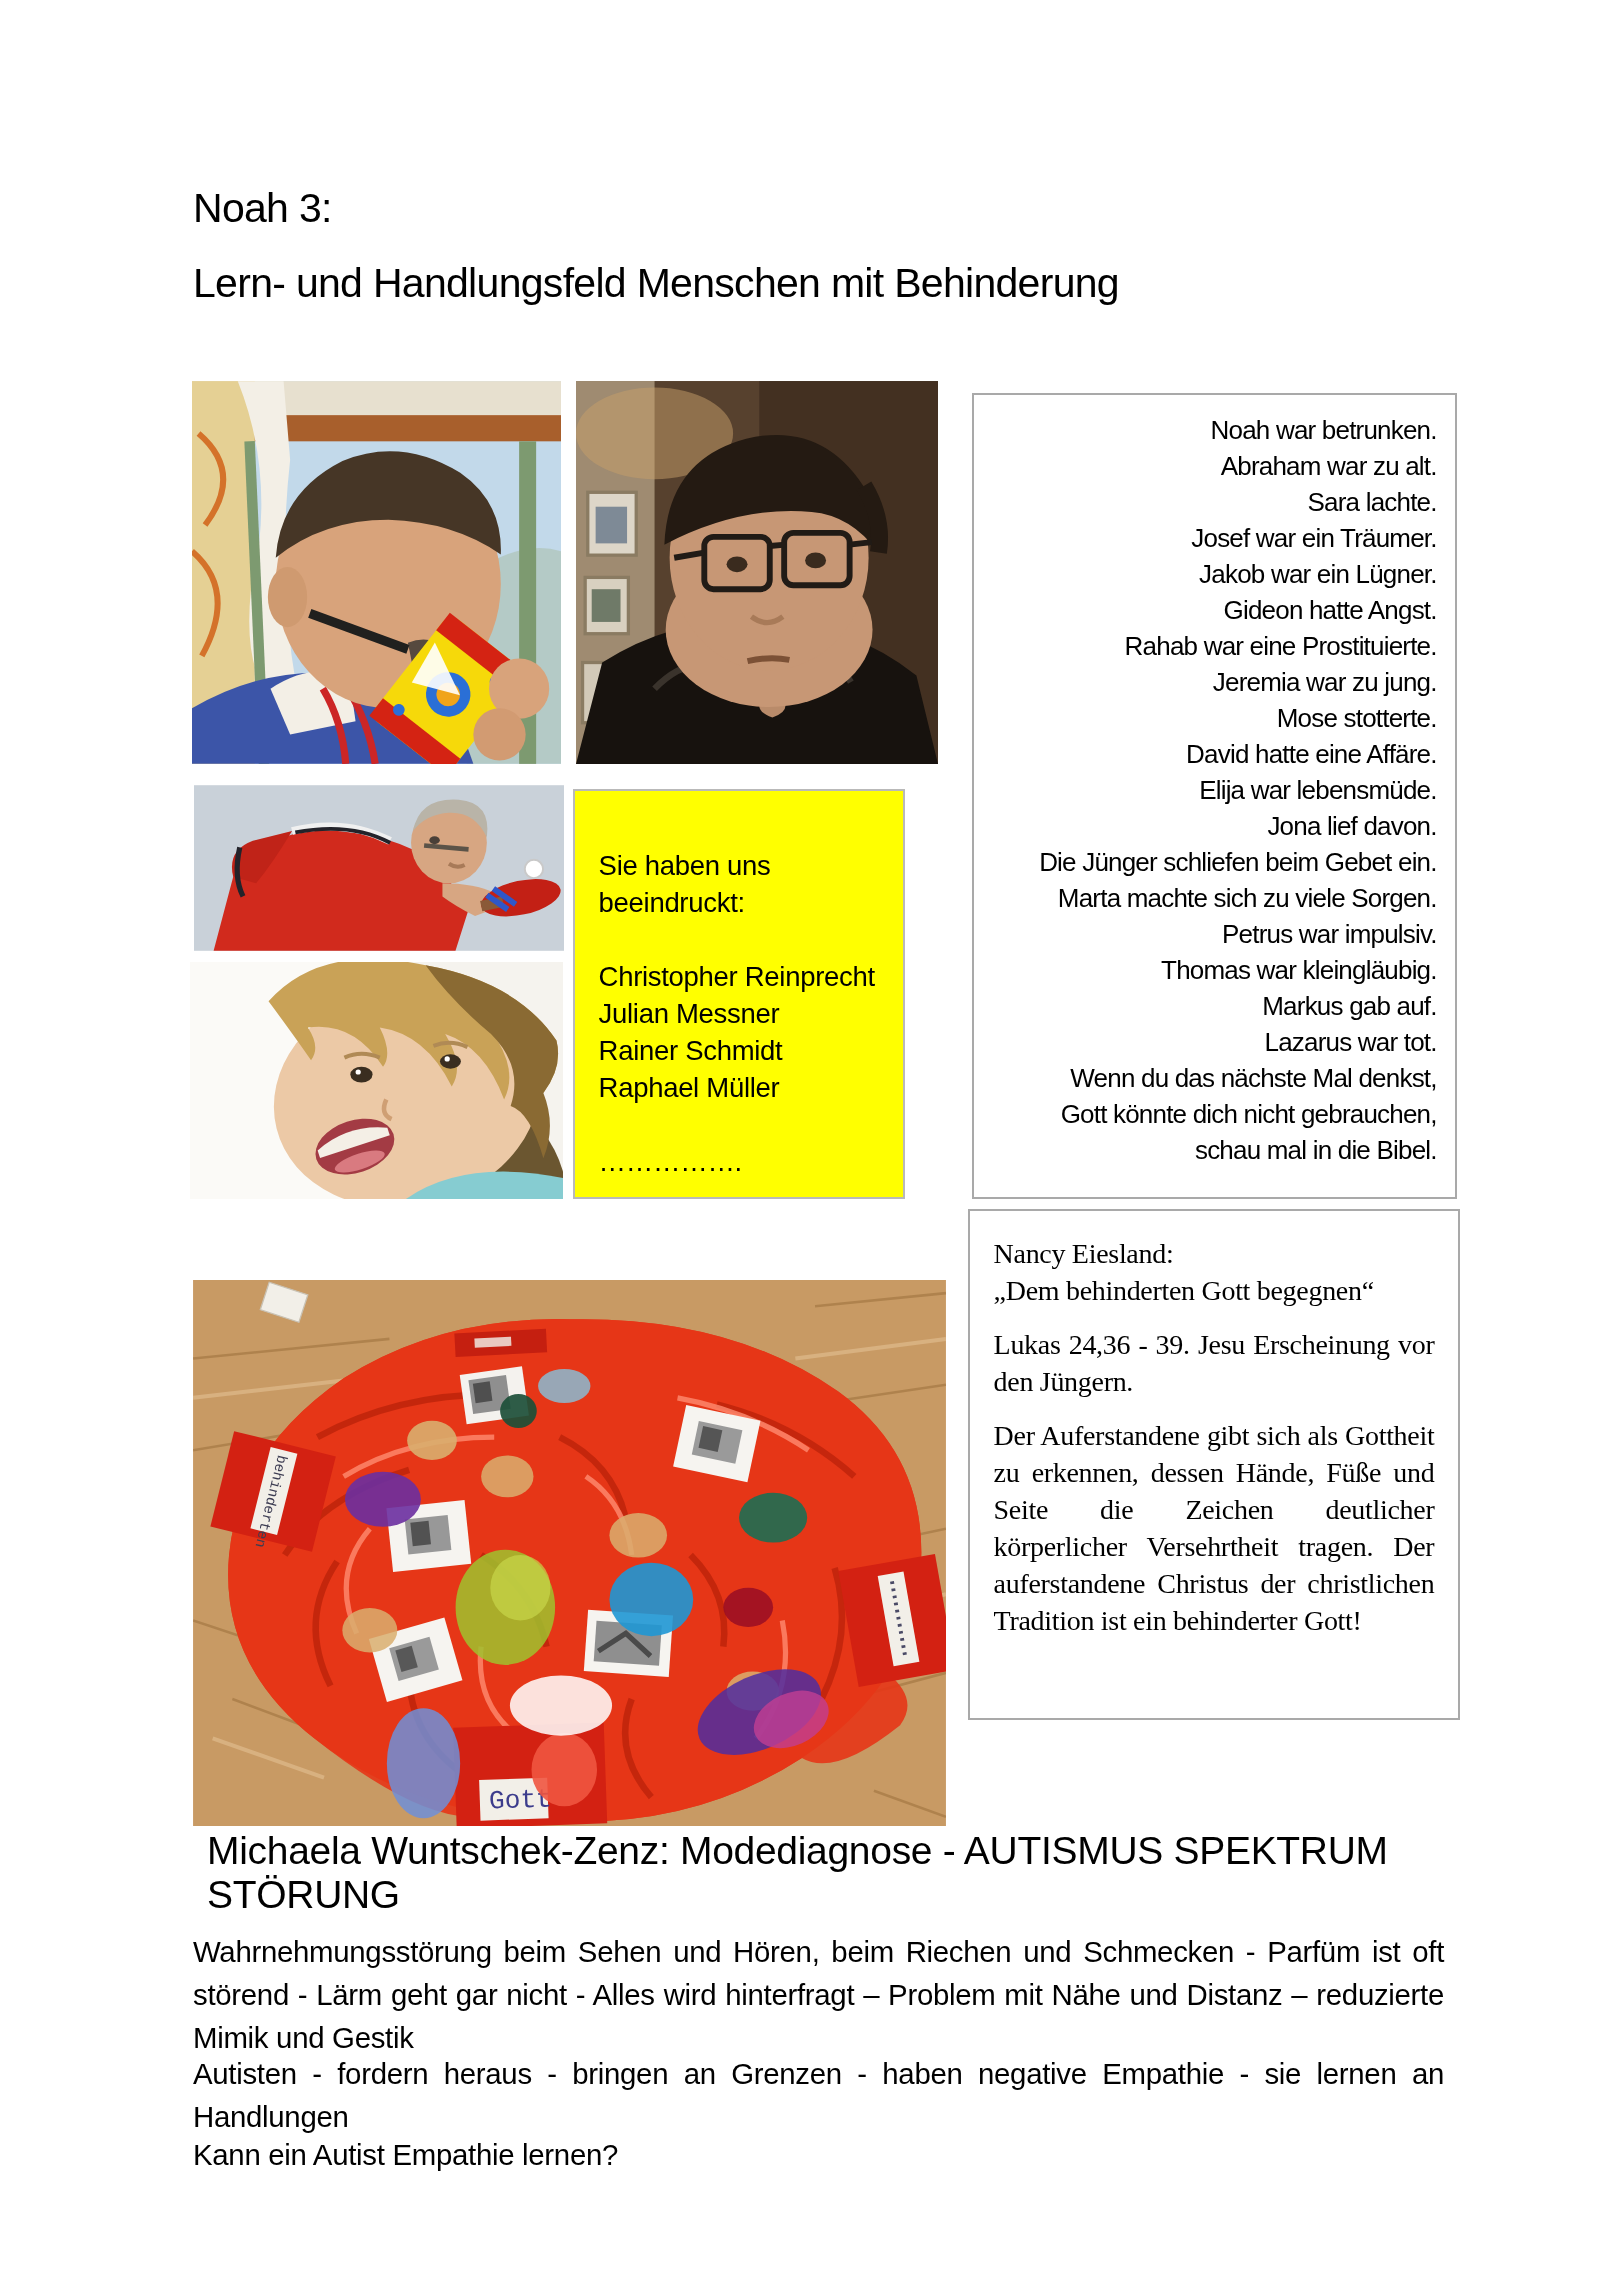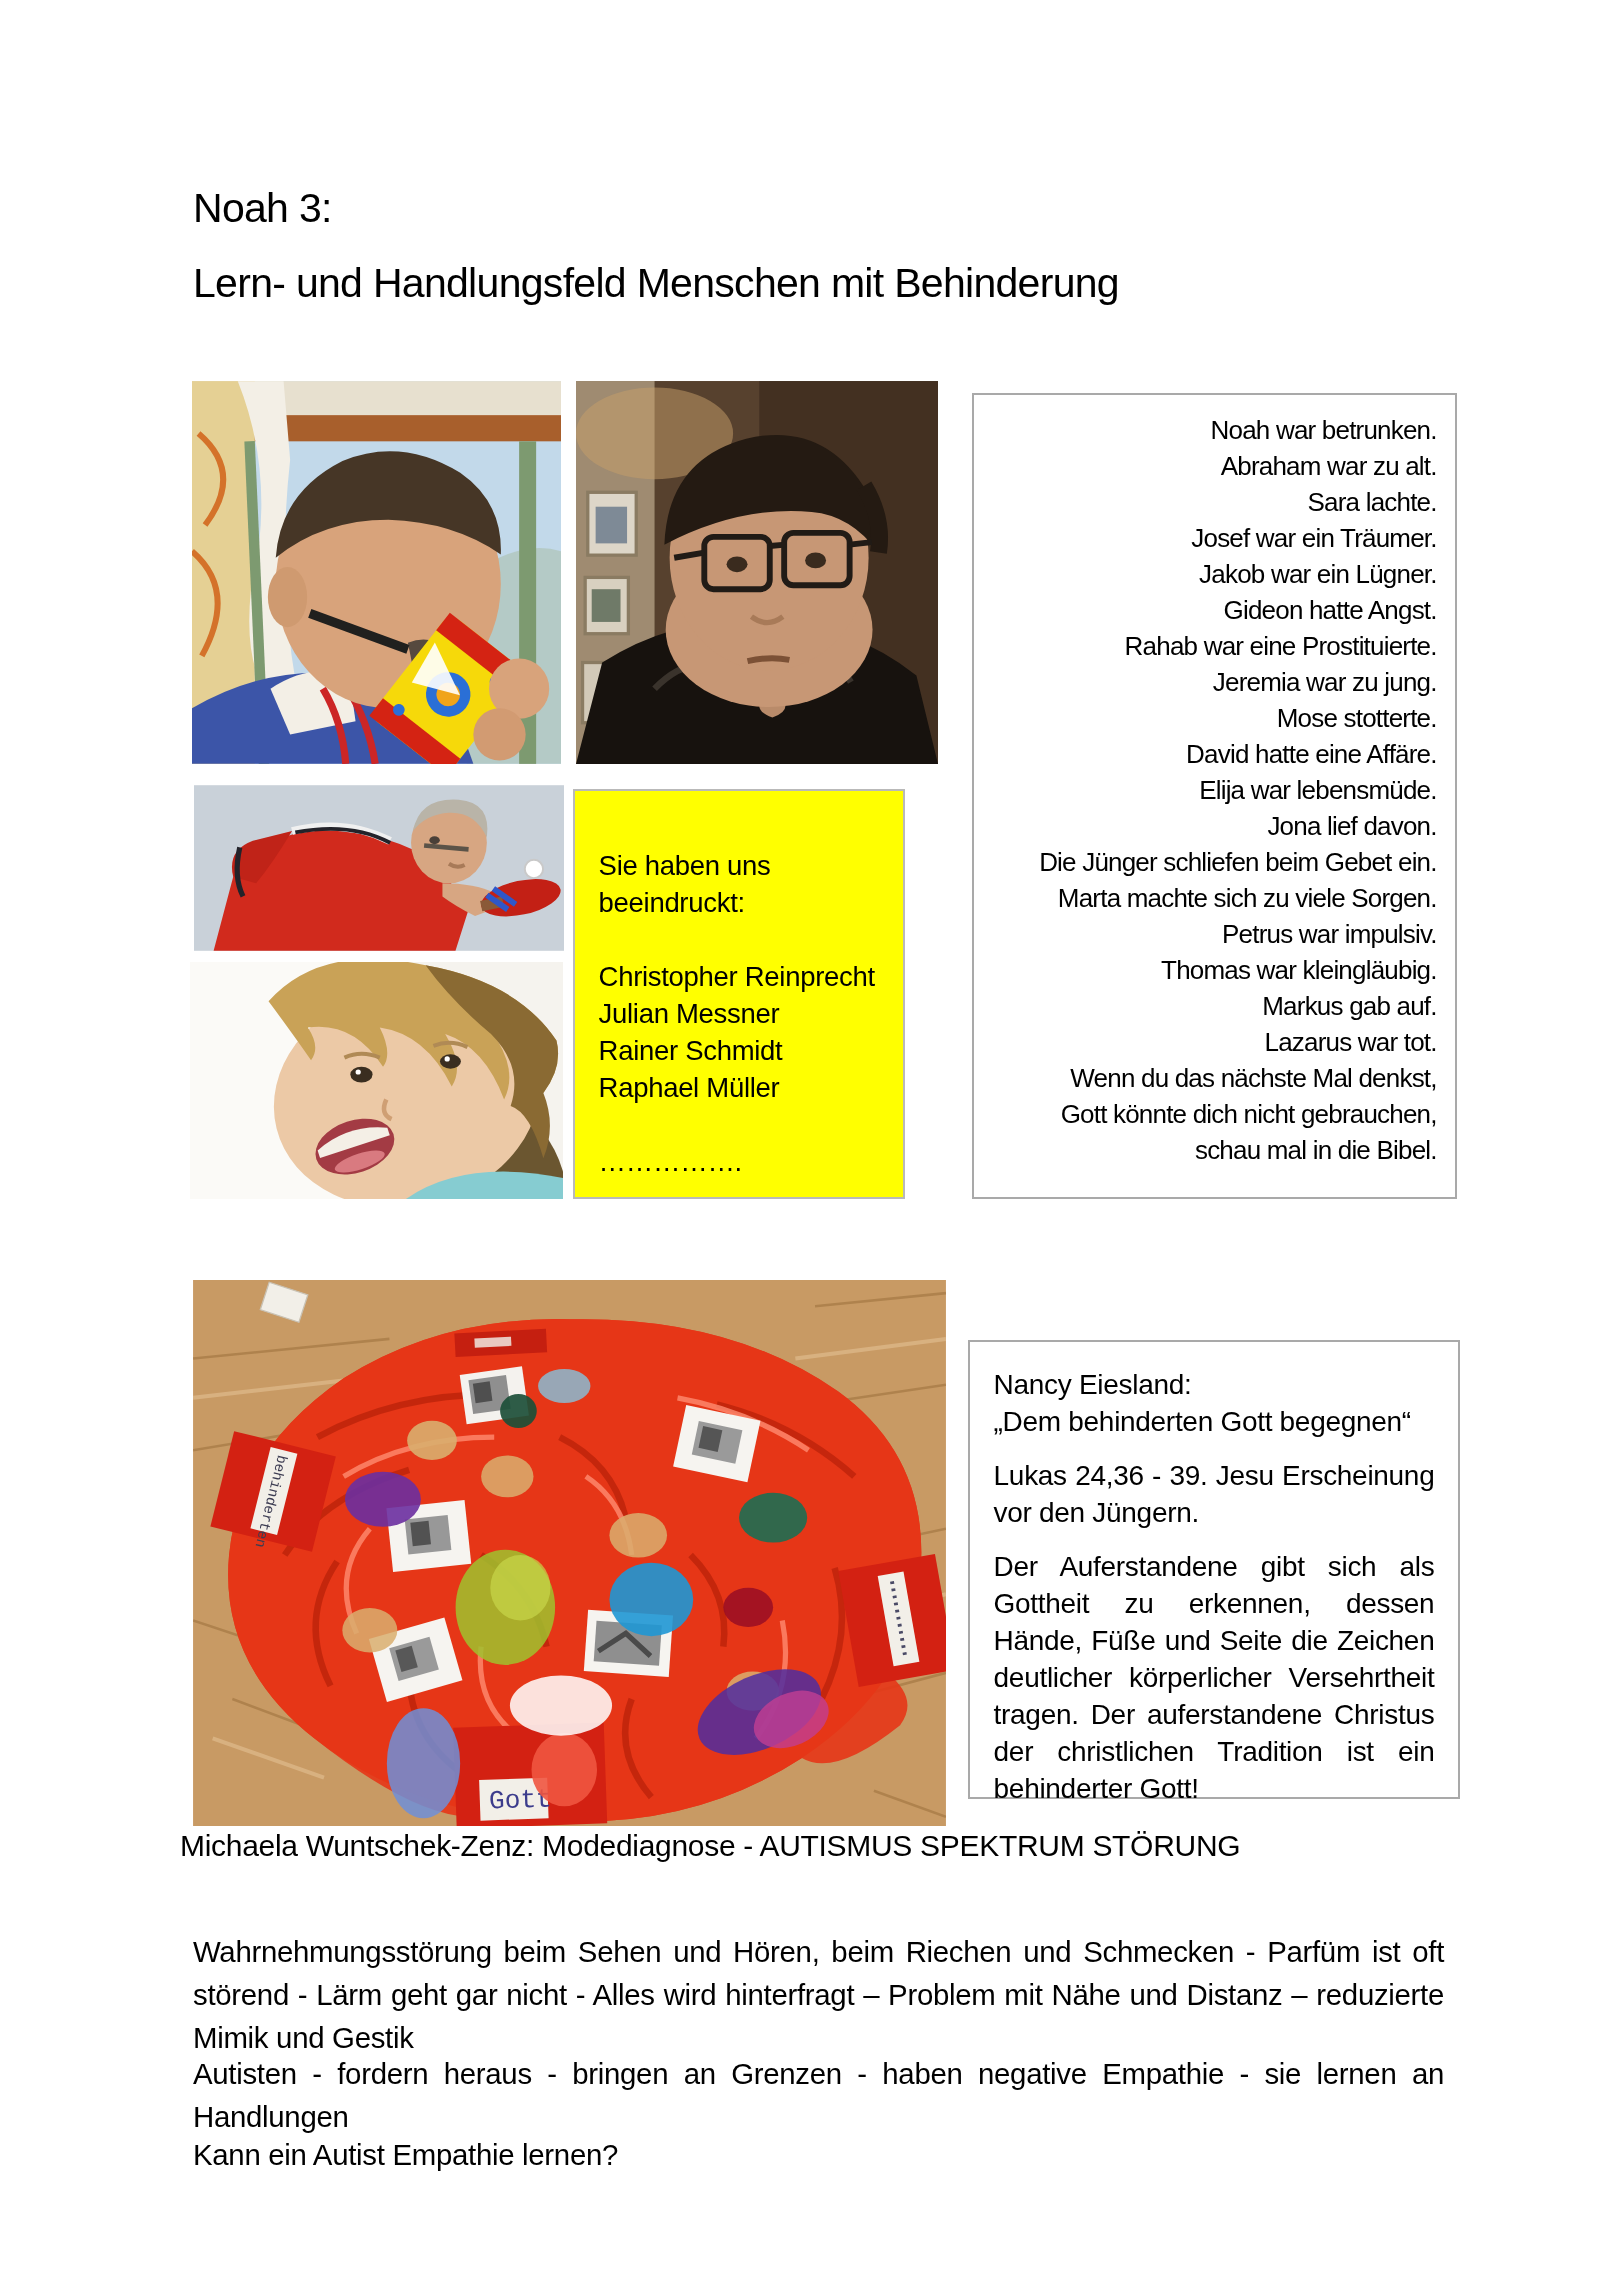--- a/index.html
+++ b/index.html
@@ -17,25 +17,25 @@
   .bible-box{left:972px;top:393px;width:485px;height:806px;padding:17px 18.3px;text-align:right;}
   .bible-line{font-size:26px;line-height:36px;letter-spacing:-0.8px;white-space:nowrap;}
 
   .yellow-box{
     position:absolute;left:573px;top:789px;width:332px;height:410px;box-sizing:border-box;
     background:#ffff00;border:2px solid #b9b9b9;padding:56px 0 0 23.6px;
   }
   .yellow-line{font-size:27.5px;line-height:37px;letter-spacing:-0.3px;white-space:nowrap;}
   .yellow-gap{height:37px;}
 
-  .eiesland-box{left:968px;top:1340px;width:492px;height:459px;padding:23.6px 23.6px;}
+  .eiesland-box{left:968px;top:1209px;width:492px;height:511px;padding:23.6px 23.6px;font-family:Liberation Serif, serif;}
   .eies-line{font-size:28px;line-height:37px;letter-spacing:-0.3px;white-space:nowrap;}
   .eies-para{font-size:28px;line-height:37px;letter-spacing:-0.3px;text-align:justify;text-align-last:left;margin-top:17px;}
 
-  .bottom-heading{left:180px;top:1829px;width:1251px;font-size:30px;letter-spacing:-0.3px;}
+  .bottom-heading{left:207px;top:1829px;width:1251px;font-size:39px;letter-spacing:-0.3px;}
   .bottom-para{position:absolute;left:193px;width:1251px;font-size:29.4px;line-height:43px;letter-spacing:-0.3px;text-align:justify;text-align-last:left;}
   .bp1{top:1930px;}
   .bp2{top:2052px;}
   .bp3{top:2133px;text-align:center;}
 </style>
 </head>
 <body>
 
 <div class="page">
 

